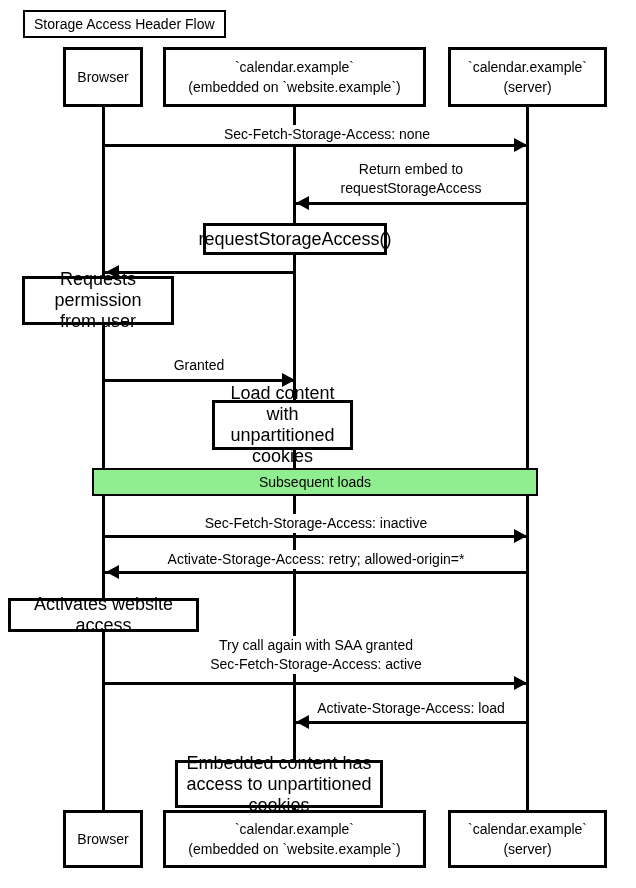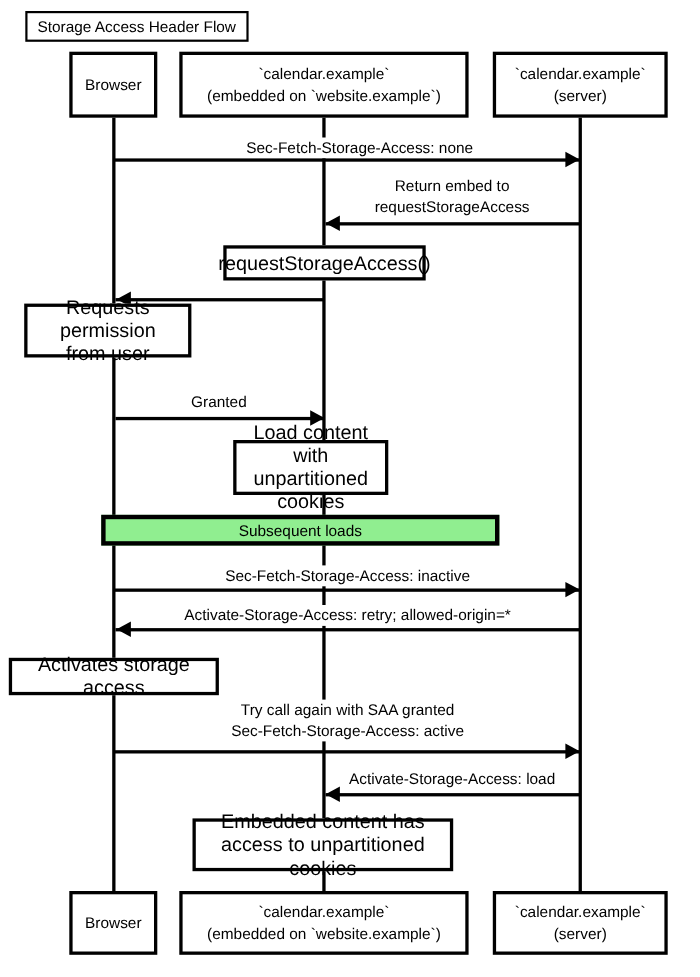--- a/index.html
+++ b/index.html
@@ -57,22 +57,22 @@
 
   .note{
     position:absolute;border:3px solid #000;background:#fff;
     box-sizing:border-box;
     display:flex;align-items:center;justify-content:center;
     text-align:center;font-size:18px;line-height:21px;
     white-space:pre-line;padding:1px 4px;
   }
 
   .divider{
-    position:absolute;left:92px;top:468px;width:362px;height:28px;
-    box-sizing:border-box;border:4px solid #f97316;
+    position:absolute;left:92px;top:468px;width:446px;height:28px;
+    box-sizing:border-box;border:2px solid #f97316;
     display:flex;align-items:center;justify-content:center;
     font-size:14px;
   }
 </style>
 </head>
 <body>
 
 <div class="diagram">
 
   <div class="title-box">Storage Access Header Flow</div>
@@ -114,32 +114,32 @@
   <div class="divider" style="background-color: rgb(144, 238, 144); border-color: rgb(0, 0, 0);">Subsequent loads</div>
 
   <div class="msg-label" style="left:316px;top:514px">Sec-Fetch-Storage-Access: inactive</div>
   <div class="arrow-line" style="left:104px;top:535px;width:423px"></div>
   <div class="arrow-head right" style="left:514px;top:529px"></div>
 
   <div class="msg-label" style="left:316px;top:550px">Activate-Storage-Access: retry; allowed-origin=*</div>
   <div class="arrow-line" style="left:105px;top:571px;width:422px"></div>
   <div class="arrow-head left" style="left:106px;top:565px"></div>
 
-  <div class="note" style="left:8px;top:598px;width:191px;height:34px">Activates storage access</div>
+  <div class="note" style="left:8px;top:598px;width:191px;height:34px">Activates website access</div>
 
   <div class="msg-label" style="left:316px;top:636px">Try call again with SAA granted
 Sec-Fetch-Storage-Access: active</div>
   <div class="arrow-line" style="left:104px;top:682px;width:423px"></div>
   <div class="arrow-head right" style="left:514px;top:676px"></div>
 
   <div class="msg-label" style="left:411px;top:699px">Activate-Storage-Access: load</div>
   <div class="arrow-line" style="left:296px;top:721px;width:231px"></div>
   <div class="arrow-head left" style="left:296px;top:715px"></div>
 
-  <div class="note" style="left:175px;top:744px;width:237px;height:48px">Embedded content has
+  <div class="note" style="left:175px;top:760px;width:208px;height:48px">Embedded content has
 access to unpartitioned cookies</div>
 
   <div class="actor bottom a-browser">Browser</div>
   <div class="actor bottom a-embed">`calendar.example`
 (embedded on `website.example`)</div>
   <div class="actor bottom a-server">`calendar.example`
 (server)</div>
 
 </div>
 

